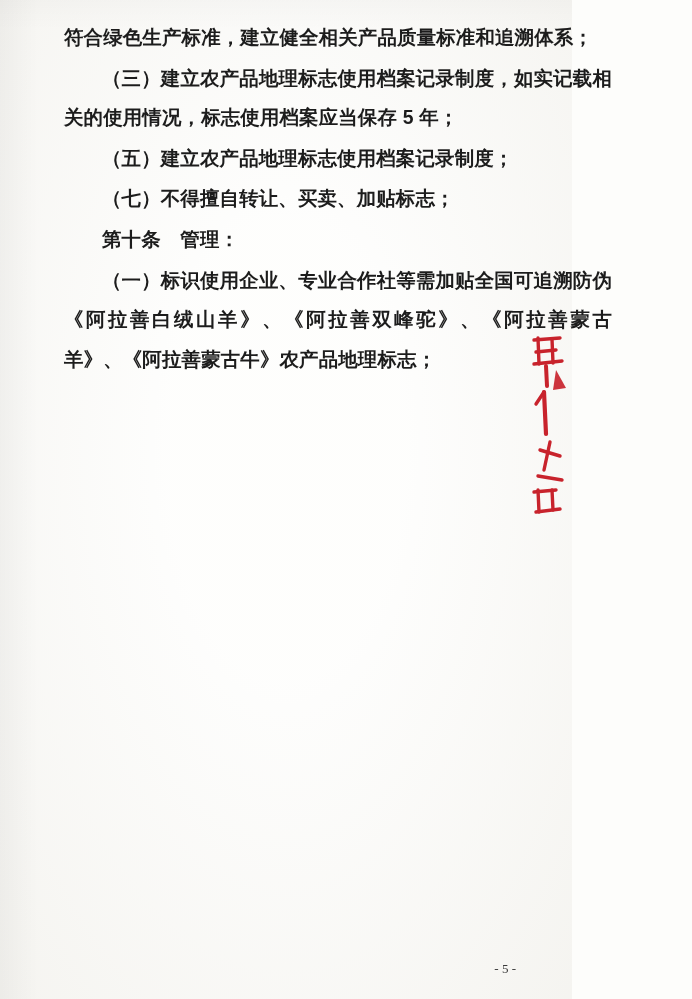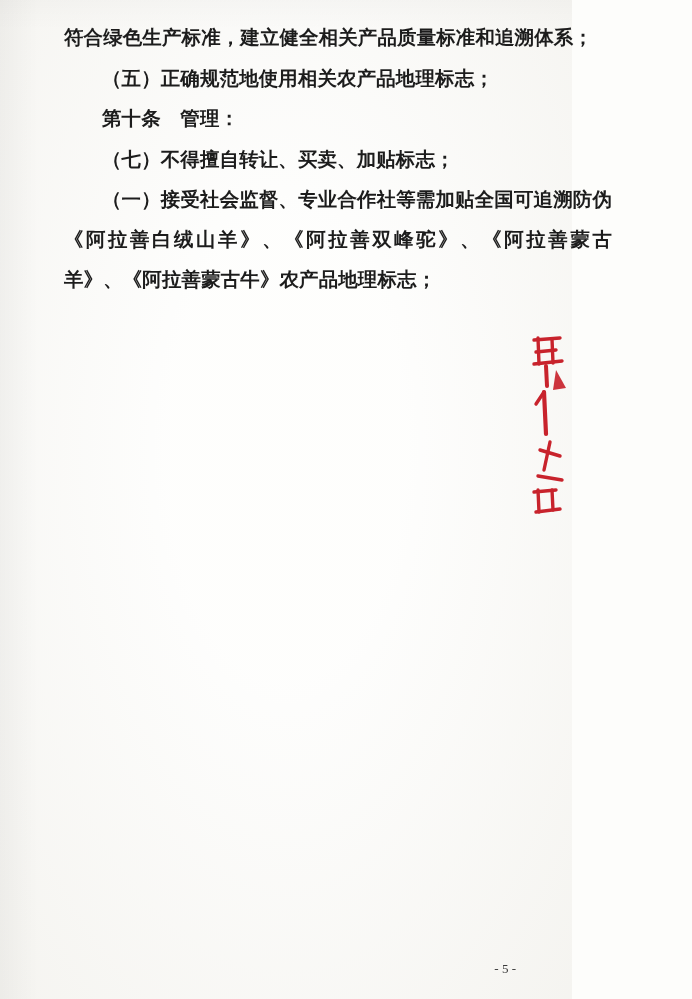--- a/index.html
+++ b/index.html
@@ -76,24 +76,25 @@
   .seal svg { display:block; }
 </style>
 </head>
 <body>
 
 <div class="page">
   <div class="paper-tint"></div>
 
   <div class="content">
     <p class="para noindent">符合绿色生产标准，建立健全相关产品质量标准和追溯体系；</p>
-    <p class="para indent">（五）正确规范地使用相关农产品地理标志；</p>
+    <p class="para indent">（三）建立农产品地理标志使用档案记录制度，如实记载相关的使用情况，标志使用档案应当保存 5 年；</p>
+    <p class="para indent">（五）建立农产品地理标志使用档案记录制度；</p>
+    <p class="para indent">（七）不得擅自转让、买卖、加贴标志；</p>
     <p class="para art-head">第十条　管理：</p>
-    <p class="para indent">（七）不得擅自转让、买卖、加贴标志；</p>
-    <p class="para indent">（一）接受社会监督、专业合作社等需加贴全国可追溯防伪《阿拉善白绒山羊》、《阿拉善双峰驼》、《阿拉善蒙古羊》、《阿拉善蒙古牛》农产品地理标志；</p>
+    <p class="para indent">（一）标识使用企业、专业合作社等需加贴全国可追溯防伪《阿拉善白绒山羊》、《阿拉善双峰驼》、《阿拉善蒙古羊》、《阿拉善蒙古牛》农产品地理标志；</p>
   </div>
 
   <div class="seal">
     <svg width="42" height="195" viewBox="0 0 42 195" xmlns="http://www.w3.org/2000/svg">
       <g fill="none" stroke="#c8232c" stroke-width="3.4" stroke-linecap="round">
 
         <path d="M4 10 L30 8"></path>
         <path d="M8 8 L9 34"></path>
         <path d="M6 22 L26 20"></path>
         <path d="M22 9 L23 33"></path>

